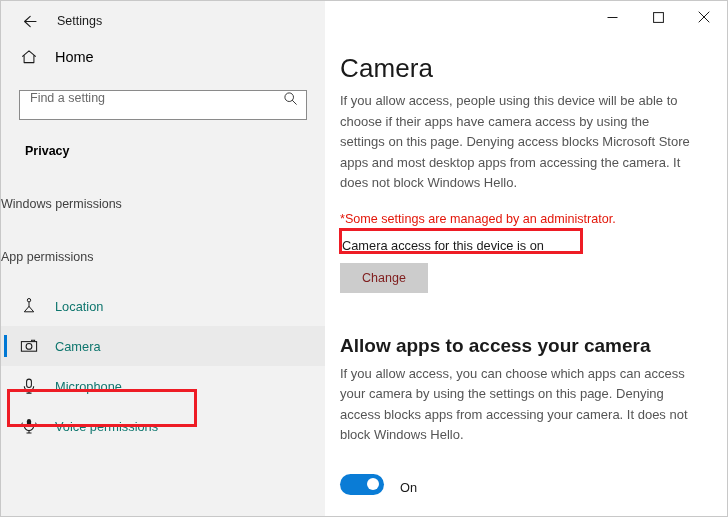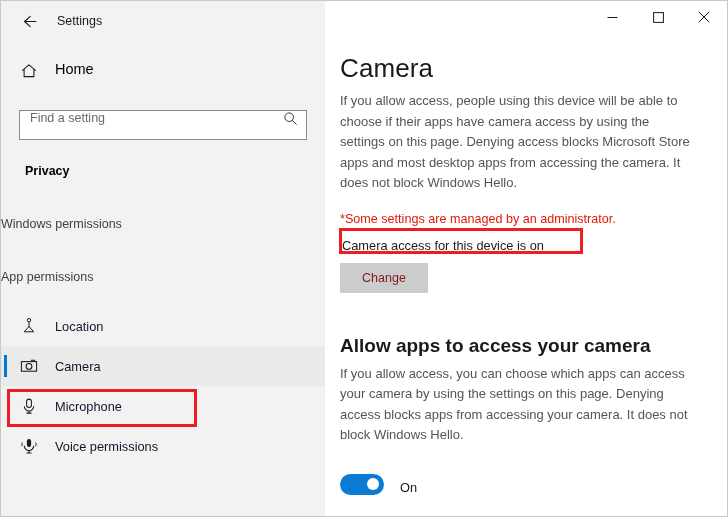--- a/index.html
+++ b/index.html
@@ -51,23 +51,22 @@
     cursor: pointer;
   }
 
   
   #sidebar {
     position: absolute; top: 40px; left: 0;
     width: 324px; height: 476px;
     background: #f2f2f2;
   }
   .home-row {
-    display: flex; 
+    display: flex; align-items: center;
     height: 32px;
-    margin-top: 20px;
     padding-left: 18px;
     cursor: pointer;
   }
   .home-label {
     font-size: 14.5px; color: #000;
     margin-left: 16px;
   }
   .search-wrap {
     margin: 17px 18px 0 18px;
     height: 30px;
@@ -109,21 +108,21 @@
     left: 3px; top: 9px;
     width: 3px; height: 22px;
     background: #0078d4;
   }
   .nav-icon {
     width: 20px; height: 20px;
     display: flex; align-items: center; justify-content: center;
     flex-shrink: 0;
   }
   .nav-label {
-    font-size: 12.8px; color: #0f172a;
+    font-size: 12.8px; color: #0f766e;
     margin-left: 16px;
   }
 
   
   #main {
     position: absolute; top: 40px; left: 325px;
     width: 401px; height: 476px;
     background: #ffffff;
     padding: 12px 0 0 14px;
     overflow: hidden;

